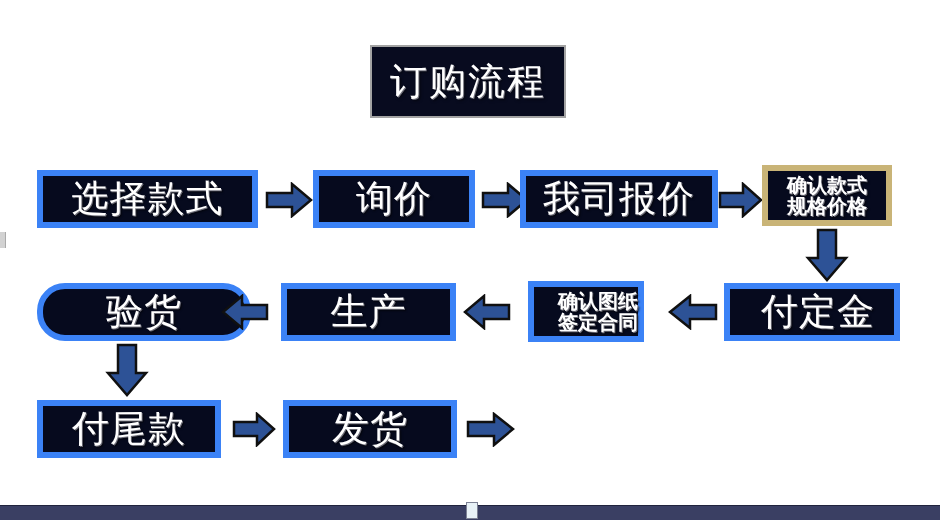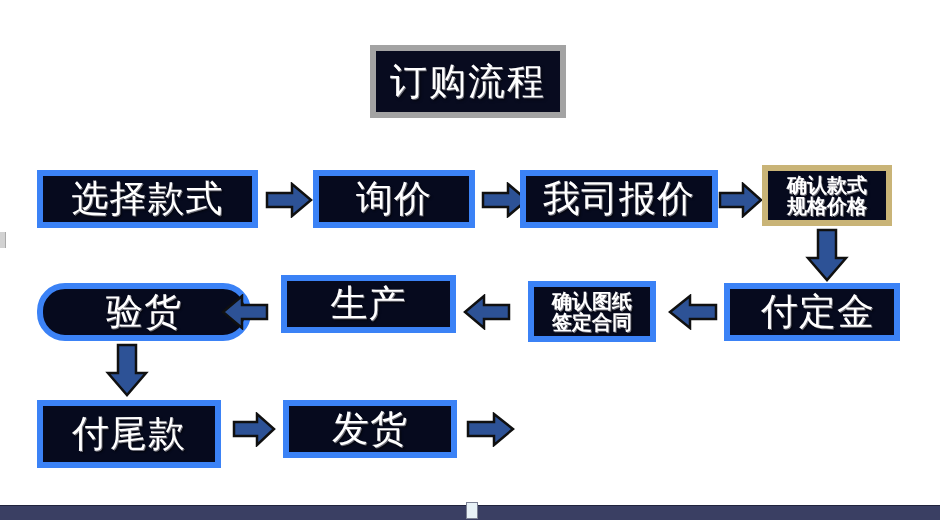--- a/index.html
+++ b/index.html
@@ -42,21 +42,21 @@
 
   .node .txt { display:block; }
   .node .txt .ln { display:block; }
 
   
   #title-box {
     position: absolute;
     left: 370px; top: 45px;
     width: 196px; height: 73px;
     background: #080b1f;
-    border: 6px solid #a3a3a3;
+    border: 2px solid #a3a3a3;
     display: flex; align-items: center; justify-content: center;
     color: #ffffff;
     font-size: 37px;
     letter-spacing: 2px;
     text-shadow: 1px 1px 0 #70707b, 2px 2px 3px rgba(0,0,0,0.6);
     box-sizing: border-box;
     user-select: none;
   }
 
   
@@ -142,31 +142,31 @@
   <div class="node big" style="left:37px; top:283px; width:214px; height:58px;border-radius:28px;">
     <span class="txt">验货</span>
   </div>
 
   <div class="arrow" style="left:221px; top:294px; width:48px; height:36px;">
     <svg viewBox="0 0 48 36" preserveAspectRatio="none">
       <polygon points="46,11 21,11 21,2 2,18 21,34 21,25 46,25" fill="#2d5296" stroke="#101010" stroke-width="2.5" stroke-linejoin="miter"></polygon>
     </svg>
   </div>
 
-  <div class="node big" style="left:281px; top:275px; width:175px; height:58px;text-align:center;">
+  <div class="node big" style="left:281px; top:283px; width:175px; height:58px;text-align:center;">
     <span class="txt">生产</span>
   </div>
 
   <div class="arrow" style="left:463px; top:294px; width:48px; height:36px;">
     <svg viewBox="0 0 48 36" preserveAspectRatio="none">
       <polygon points="46,11 21,11 21,2 2,18 21,34 21,25 46,25" fill="#2d5296" stroke="#101010" stroke-width="2.5" stroke-linejoin="miter"></polygon>
     </svg>
   </div>
 
-  <div class="node small" style="left:528px; top:281px; width:128px; height:61px;">
+  <div class="node small" style="left:528px; top:281px; width:116px; height:61px;justify-content:flex-end;">
     <span class="txt">
       <span class="ln">确认图纸</span>
       <span class="ln">签定合同</span>
     </span>
   </div>
 
   <div class="arrow" style="left:668px; top:294px; width:50px; height:36px;">
     <svg viewBox="0 0 50 36" preserveAspectRatio="none">
       <polygon points="48,11 22,11 22,2 2,18 22,34 22,25 48,25" fill="#2d5296" stroke="#101010" stroke-width="2.5" stroke-linejoin="miter"></polygon>
     </svg>
@@ -175,21 +175,21 @@
   <div class="node big" style="left:724px; top:283px; width:176px; height:58px;padding-left:12px;">
     <span class="txt">付定金</span>
   </div>
 
   <div class="arrow" style="left:105px; top:343px; width:44px; height:55px;">
     <svg viewBox="0 0 44 55" preserveAspectRatio="none">
       <polygon points="13,2 31,2 31,30 41,30 22,52 3,30 13,30" fill="#2d5296" stroke="#101010" stroke-width="2.5" stroke-linejoin="miter"></polygon>
     </svg>
   </div>
 
-  <div class="node big" style="left:37px; top:400px; width:184px; height:68px;text-align:center;">
+  <div class="node big" style="left:37px; top:400px; width:184px; height:58px;text-align:center;">
     <span class="txt">付尾款</span>
   </div>
 
   <div class="arrow" style="left:232px; top:412px; width:44px; height:35px;">
     <svg viewBox="0 0 44 35" preserveAspectRatio="none">
       <polygon points="2,10 25,10 25,2 42,17 25,33 25,24 2,24" fill="#2d5296" stroke="#101010" stroke-width="2.5" stroke-linejoin="miter"></polygon>
     </svg>
   </div>
 
   <div class="node big" style="left:283px; top:400px; width:174px; height:58px;">

